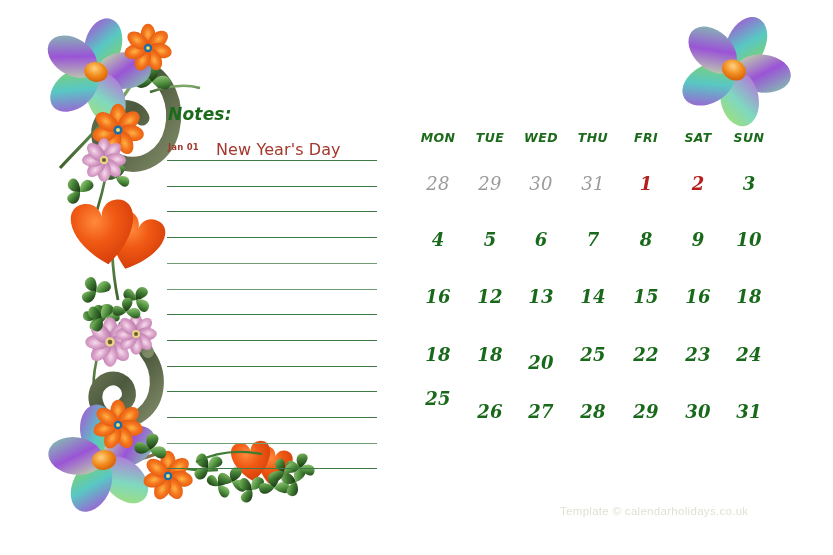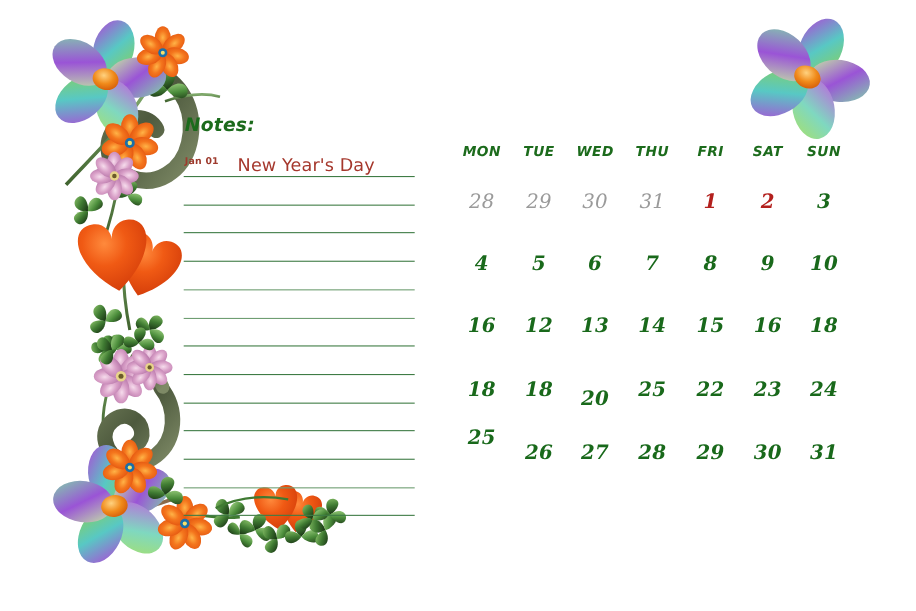--- a/index.html
+++ b/index.html
@@ -332,14 +332,15 @@
         <div class="daycell d-cur" style="left: 12px; top: 388px;">25</div>
         <div class="daycell d-cur" style="left: 64px; top: 401px;">26</div>
         <div class="daycell d-cur" style="left: 115px; top: 401px;">27</div>
         <div class="daycell d-cur" style="left: 167px; top: 401px;">28</div>
         <div class="daycell d-cur" style="left: 220px; top: 401px;">29</div>
         <div class="daycell d-cur" style="left: 272px; top: 401px;">30</div>
         <div class="daycell d-cur" style="left: 323px; top: 401px;">31</div>
       </div>
   </div>
 
+  <div id="footer">Template © calendarholidays.co.uk</div>
 
 </div>
 
 </body></html>

